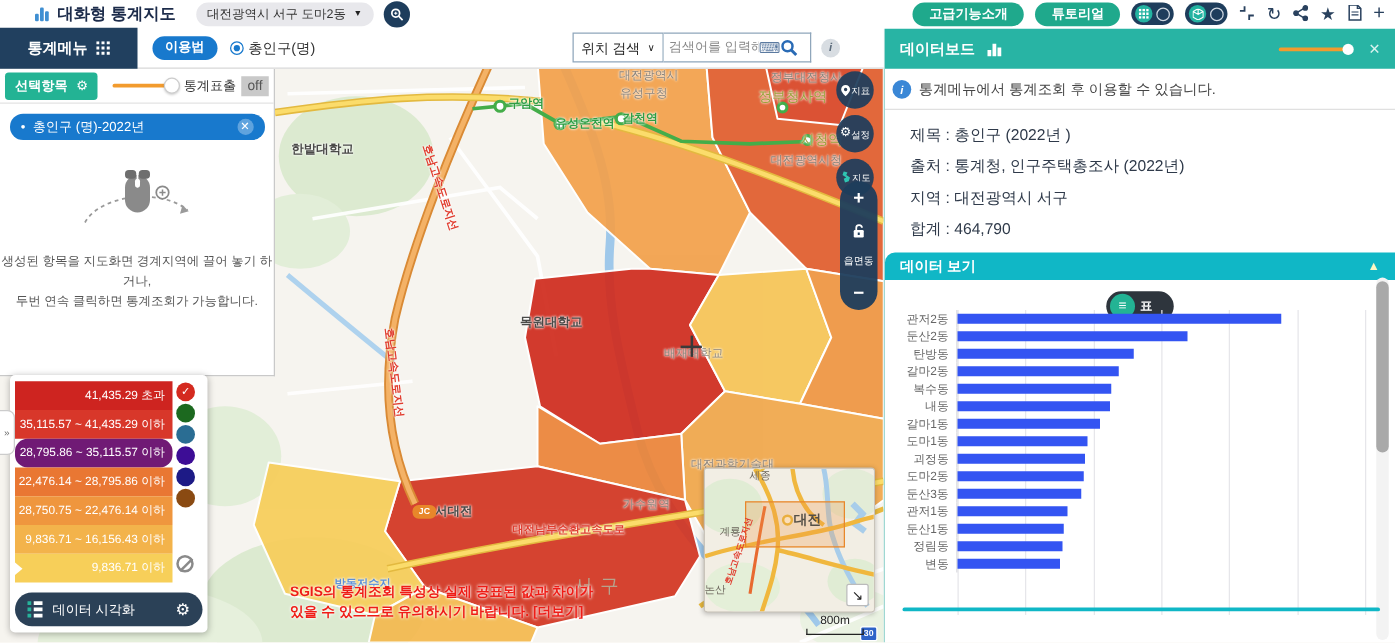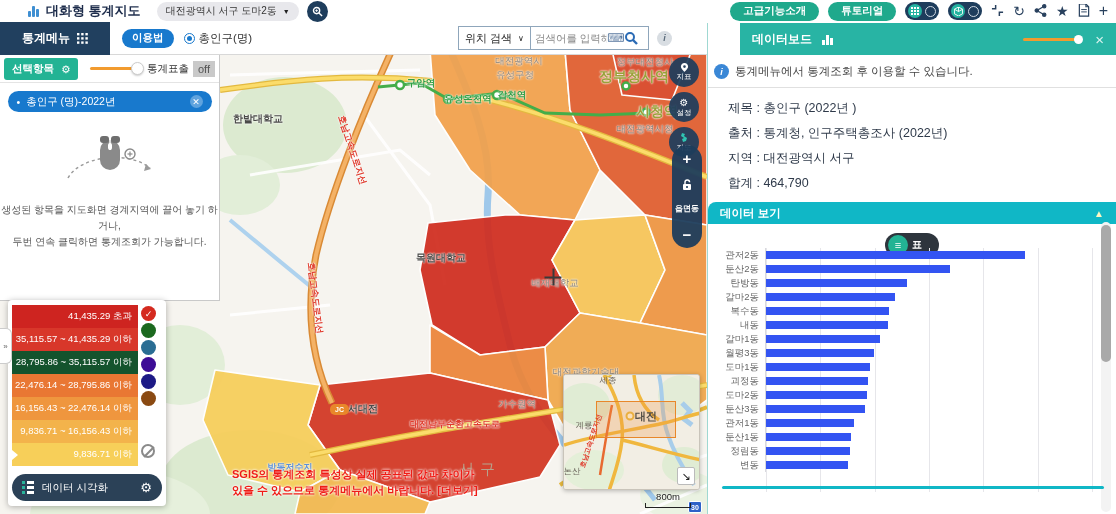--- a/index.html
+++ b/index.html
@@ -37,38 +37,38 @@
   .search-box input { border:none; outline:none; width:72px; font-size:10.5px; color:#444; font-family:inherit; }
   .search-box input::placeholder { color:#8a8a8a; }
   .kb { font-size:12px; color:#5b7aa0; cursor:pointer; }
   .info-i { margin-left:8px; width:15px; height:15px; border-radius:50%; background:#d8dde2; color:#5a6a7a; font-size:9px; font-weight:bold; display:flex; align-items:center; justify-content:center; font-style:italic; cursor:pointer; }
 
   
   .map-wrap { position:absolute; left:0; top:55px; width:707px; height:459px; overflow:hidden; background:#f6f4ef; }
   .map-label { position:absolute; transform:translate(-50%,-50%); white-space:nowrap; pointer-events:none; text-shadow:0 0 2px #fff,0 0 2px #fff; }
   .ml-poi { color:#4a4a48; font-size:10px; font-weight:bold; }
   .ml-station { color:#2f9e44; font-size:9.5px; font-weight:bold; }
-  .ml-metro2 { color:#9aa039; font-size:14px;font-weight:bold; }
+  .ml-metro2 { color:#9aa039; font-size:11px; }
   .ml-area { color:#8d857b; font-size:9.5px; }
   .ml-big { color:#b7a28c; font-size:15px; letter-spacing:6px; text-shadow:none; }
   .ml-water { color:#5b8fd6; font-size:9px; font-weight:bold; }
   .ml-road-red { color:#e03c2e; font-size:9px; font-weight:bold; }
   .crosshair { position:absolute; left:553px; top:222px; width:17px; height:17px; transform:translate(-50%,-50%); pointer-events:none; }
   .crosshair::before,.crosshair::after { content:""; position:absolute; background:#3a3a3a; }
   .crosshair::before { left:8px; top:0; width:1.5px; height:17px; }
   .crosshair::after { top:8px; left:0; height:1.5px; width:17px; }
   .jc-badge { position:absolute; left:330px; top:349px; width:19px; height:11px; background:#e8872a; border-radius:5px; color:#fff; font-size:7px; font-weight:bold; display:flex; align-items:center; justify-content:center; }
   .road-shield { position:absolute; left:688px; top:446px; width:14px; height:12px; background:#2e62c8; border:1px solid #fff; border-radius:2px; color:#fff; font-size:7px; font-weight:bold; display:flex; align-items:center; justify-content:center; }
 
   
-  .ctl-circle { position:absolute; left:669px; width:30px; height:30px; border-radius:50%; background:rgba(30,61,92,.93); color:#fff; display:flex; flex-direction:column; align-items:center; justify-content:center; gap:0; cursor:pointer; z-index:20; }
+  .ctl-circle { position:absolute; left:669px; width:30px; height:30px; border-radius:50%; background:rgba(30,61,92,.93); color:#fff; display:flex; flex-direction:row; align-items:center; justify-content:center; gap:0; cursor:pointer; z-index:20; }
   .ctl-circle .cl { font-size:7.5px; line-height:1; margin-top:1px; }
   .zoom-pill { position:absolute; left:672px; top:145px; width:30px; height:103px; background:rgba(30,61,92,.95); border-radius:15px; z-index:20; display:flex; flex-direction:column; align-items:center; justify-content:space-between; padding:6px 0; color:#fff; }
   .zp-btn { font-size:15px; font-weight:bold; line-height:1; cursor:pointer; }
-  .zp-lvl { font-size:8px; color:#fff;font-weight:bold; }
+  .zp-lvl { font-size:8px; color:#fff; }
 
   
   .minimap { position:absolute; left:563px; top:374px; width:137px; height:116px; background:#f3efe6; border:1px solid #c9c4ba; border-radius:3px; box-shadow:0 1px 4px rgba(0,0,0,.25); z-index:21; overflow:hidden; }
   .mm-label { position:absolute; transform:translate(-50%,-50%); font-size:8.5px; color:#6b655c; white-space:nowrap; pointer-events:none; }
   .mm-city { font-size:11px; color:#555048; font-weight:bold; }
   .mm-red { color:#e03c2e; font-size:7px; font-weight:bold; }
   .mm-view { position:absolute; left:32px; top:26px; width:80px; height:37px; background:rgba(240,150,70,.28); border:1.5px solid #e8872a; }
   .mm-collapse { position:absolute; right:4px; bottom:4px; width:18px; height:18px; background:#fff; border:1px solid #bbb; border-radius:2px; display:flex; align-items:center; justify-content:center; font-size:11px; color:#222; cursor:pointer; }
   .mm-dot { position:absolute; width:9px; height:9px; border:2px solid #e8b93e; background:#fffbe8; border-radius:50%; transform:translate(-50%,-50%); }
 
@@ -102,21 +102,21 @@
   .viz-btn { position:absolute; left:4px; bottom:5px; width:150px; height:27px; background:#2b4157; border-radius:14px; color:#fff; font-size:10.5px; display:flex; align-items:center; gap:8px; padding:0 10px; cursor:pointer; }
   .viz-btn .gear { margin-left:auto; font-size:13px; }
   .list-ic { display:inline-flex; flex-direction:column; gap:2px; }
   .list-ic b { display:flex; gap:2px; }
   .list-ic i { width:3px; height:3px; background:#27b39b; display:block; }
   .list-ic i.w { background:#fff; width:7px; }
   .collapse-tab { position:absolute; left:0; top:328px; width:12px; height:36px; background:#fff; border:1px solid #ccc; border-left:none; border-radius:0 6px 6px 0; z-index:26; display:flex; align-items:center; justify-content:center; font-size:8px; color:#666; cursor:pointer; }
 
   
   .rpanel { position:absolute; left:707px; top:23px; width:409px; height:491px; background:#fff; z-index:30; border-left:1px solid #9fd8d2; }
-  .rp-head { height:32px; background:#28b4a4; display:flex; align-items:center; padding:0 12px;margin-left:32px; }
+  .rp-head { height:32px; background:#28b4a4; display:flex; align-items:center; padding:0 12px; }
   .rp-title { color:#fff; font-size:12px; font-weight:bold; }
   .rp-bars { display:flex; align-items:flex-end; gap:1.5px; height:11px; margin-left:10px; }
   .rp-bars i { width:2.5px; background:#fff; display:block; }
   .rp-bars i:nth-child(1){height:5px}.rp-bars i:nth-child(2){height:10px}.rp-bars i:nth-child(3){height:7px}
   .rp-slider { position:relative; margin-left:auto; width:58px; height:3px; background:#f29b2e; border-radius:2px; }
   .rp-slider .thumb { position:absolute; right:-2px; top:-3px; width:9px; height:9px; border-radius:50%; background:#fff; cursor:pointer; }
   .rp-close { margin-left:14px; color:#d9f3ef; font-size:15px; cursor:pointer; line-height:1; }
   .rp-notice { display:flex; align-items:center; gap:6px; padding:9px 6px 8px 6px; border-bottom:1px solid #e0e0e0; }
   .rp-notice .i { width:15px; height:15px; border-radius:50%; background:#3a87d6; color:#fff; font-size:9px; font-weight:bold; font-style:italic; display:flex; align-items:center; justify-content:center; flex:none; }
   .rp-notice span { font-size:11.5px; color:#444; }
@@ -288,21 +288,21 @@
       </div>
     <div class="mm-collapse">↘</div>
   </div>
 
   <div class="scalebar">
     <div style="text-align:center">800m</div>
     <div class="line"></div>
   </div>
   <div class="disclaimer">
     <div>SGIS의 통계조회 특성상 실제 공표된 값과 차이가</div>
-    <div>있을 수 있으므로 통계메뉴에서 바랍니다. [더보기]</div>
+    <div>있을 수 있으므로 유의하시기 바랍니다. [더보기]</div>
   </div>
 
   <div class="topbar">
     <span class="logo-bars">
         <i></i>
         <i></i>
         <i></i>
       </span>
     <span class="app-title">대화형 통계지도</span>
     <div class="region-dd">
@@ -447,23 +447,23 @@
       <div>생성된 항목을 지도화면 경계지역에 끌어 놓기 하거나,</div>
       <div>두번 연속 클릭하면 통계조회가 가능합니다.</div>
     </div>
   </div>
 
   <div class="legend">
     <div class="legend-grid">
       <div class="legend-rows" id="legend-rows">
           <div class="legend-row" style="background: rgb(206, 36, 32);">41,435.29 초과</div>
           <div class="legend-row" style="background: rgb(216, 55, 42);">35,115.57 ~ 41,435.29 이하</div>
-          <div class="legend-row" style="background: #14532d;">28,795.86 ~ 35,115.57 이하</div>
+          <div class="legend-row" style="background: #701a75; border-radius: 10px;">28,795.86 ~ 35,115.57 이하</div>
           <div class="legend-row" style="background: rgb(233, 119, 51);">22,476.14 ~ 28,795.86 이하</div>
-          <div class="legend-row" style="background: rgb(239, 150, 62);">16,156.43 ~ 22,476.14 이하</div>
+          <div class="legend-row" style="background: rgb(239, 150, 62);">28,750.75 ~ 22,476.14 이하</div>
           <div class="legend-row" style="background: rgb(243, 179, 75);">9,836.71 ~ 16,156.43 이하</div>
           <div class="legend-row" style="background: rgb(247, 207, 89);">9,836.71 이하<span class="marker"></span></div>
         </div>
       <div class="pal-col" id="palette-col">
           <span class="pal-circle" style="background: rgb(212, 42, 31);">✓</span>
           <span class="pal-circle" style="background: rgb(28, 105, 31);"></span>
           <span class="pal-circle" style="background: rgb(42, 109, 147);"></span>
           <span class="pal-circle" style="background: rgb(61, 13, 150);"></span>
           <span class="pal-circle" style="background: rgb(29, 26, 134);"></span>
           <span class="pal-circle" style="background: rgb(138, 74, 18);"></span>
@@ -569,26 +569,20 @@
               <div class="cbar" style="width: 37.5%; background: rgb(51, 84, 242);"></div>
             </div>
           </div>
           <div class="crow">
             <span class="clab">갈마1동</span>
             <div class="cbarw">
               <div class="cbar" style="width: 34.8333%; background: rgb(51, 84, 242);"></div>
             </div>
           </div>
           <div class="crow">
-            <span class="clab">월평3동</span>
-            <div class="cbarw">
-              <div class="cbar" style="width: 33.1667%; background: rgb(51, 84, 242);"></div>
-            </div>
-          </div>
-          <div class="crow">
             <span class="clab">도마1동</span>
             <div class="cbarw">
               <div class="cbar" style="width: 31.8333%; background: rgb(51, 84, 242);"></div>
             </div>
           </div>
           <div class="crow">
             <span class="clab">괴정동</span>
             <div class="cbarw">
               <div class="cbar" style="width: 31.3333%; background: rgb(51, 84, 242);"></div>
             </div>

